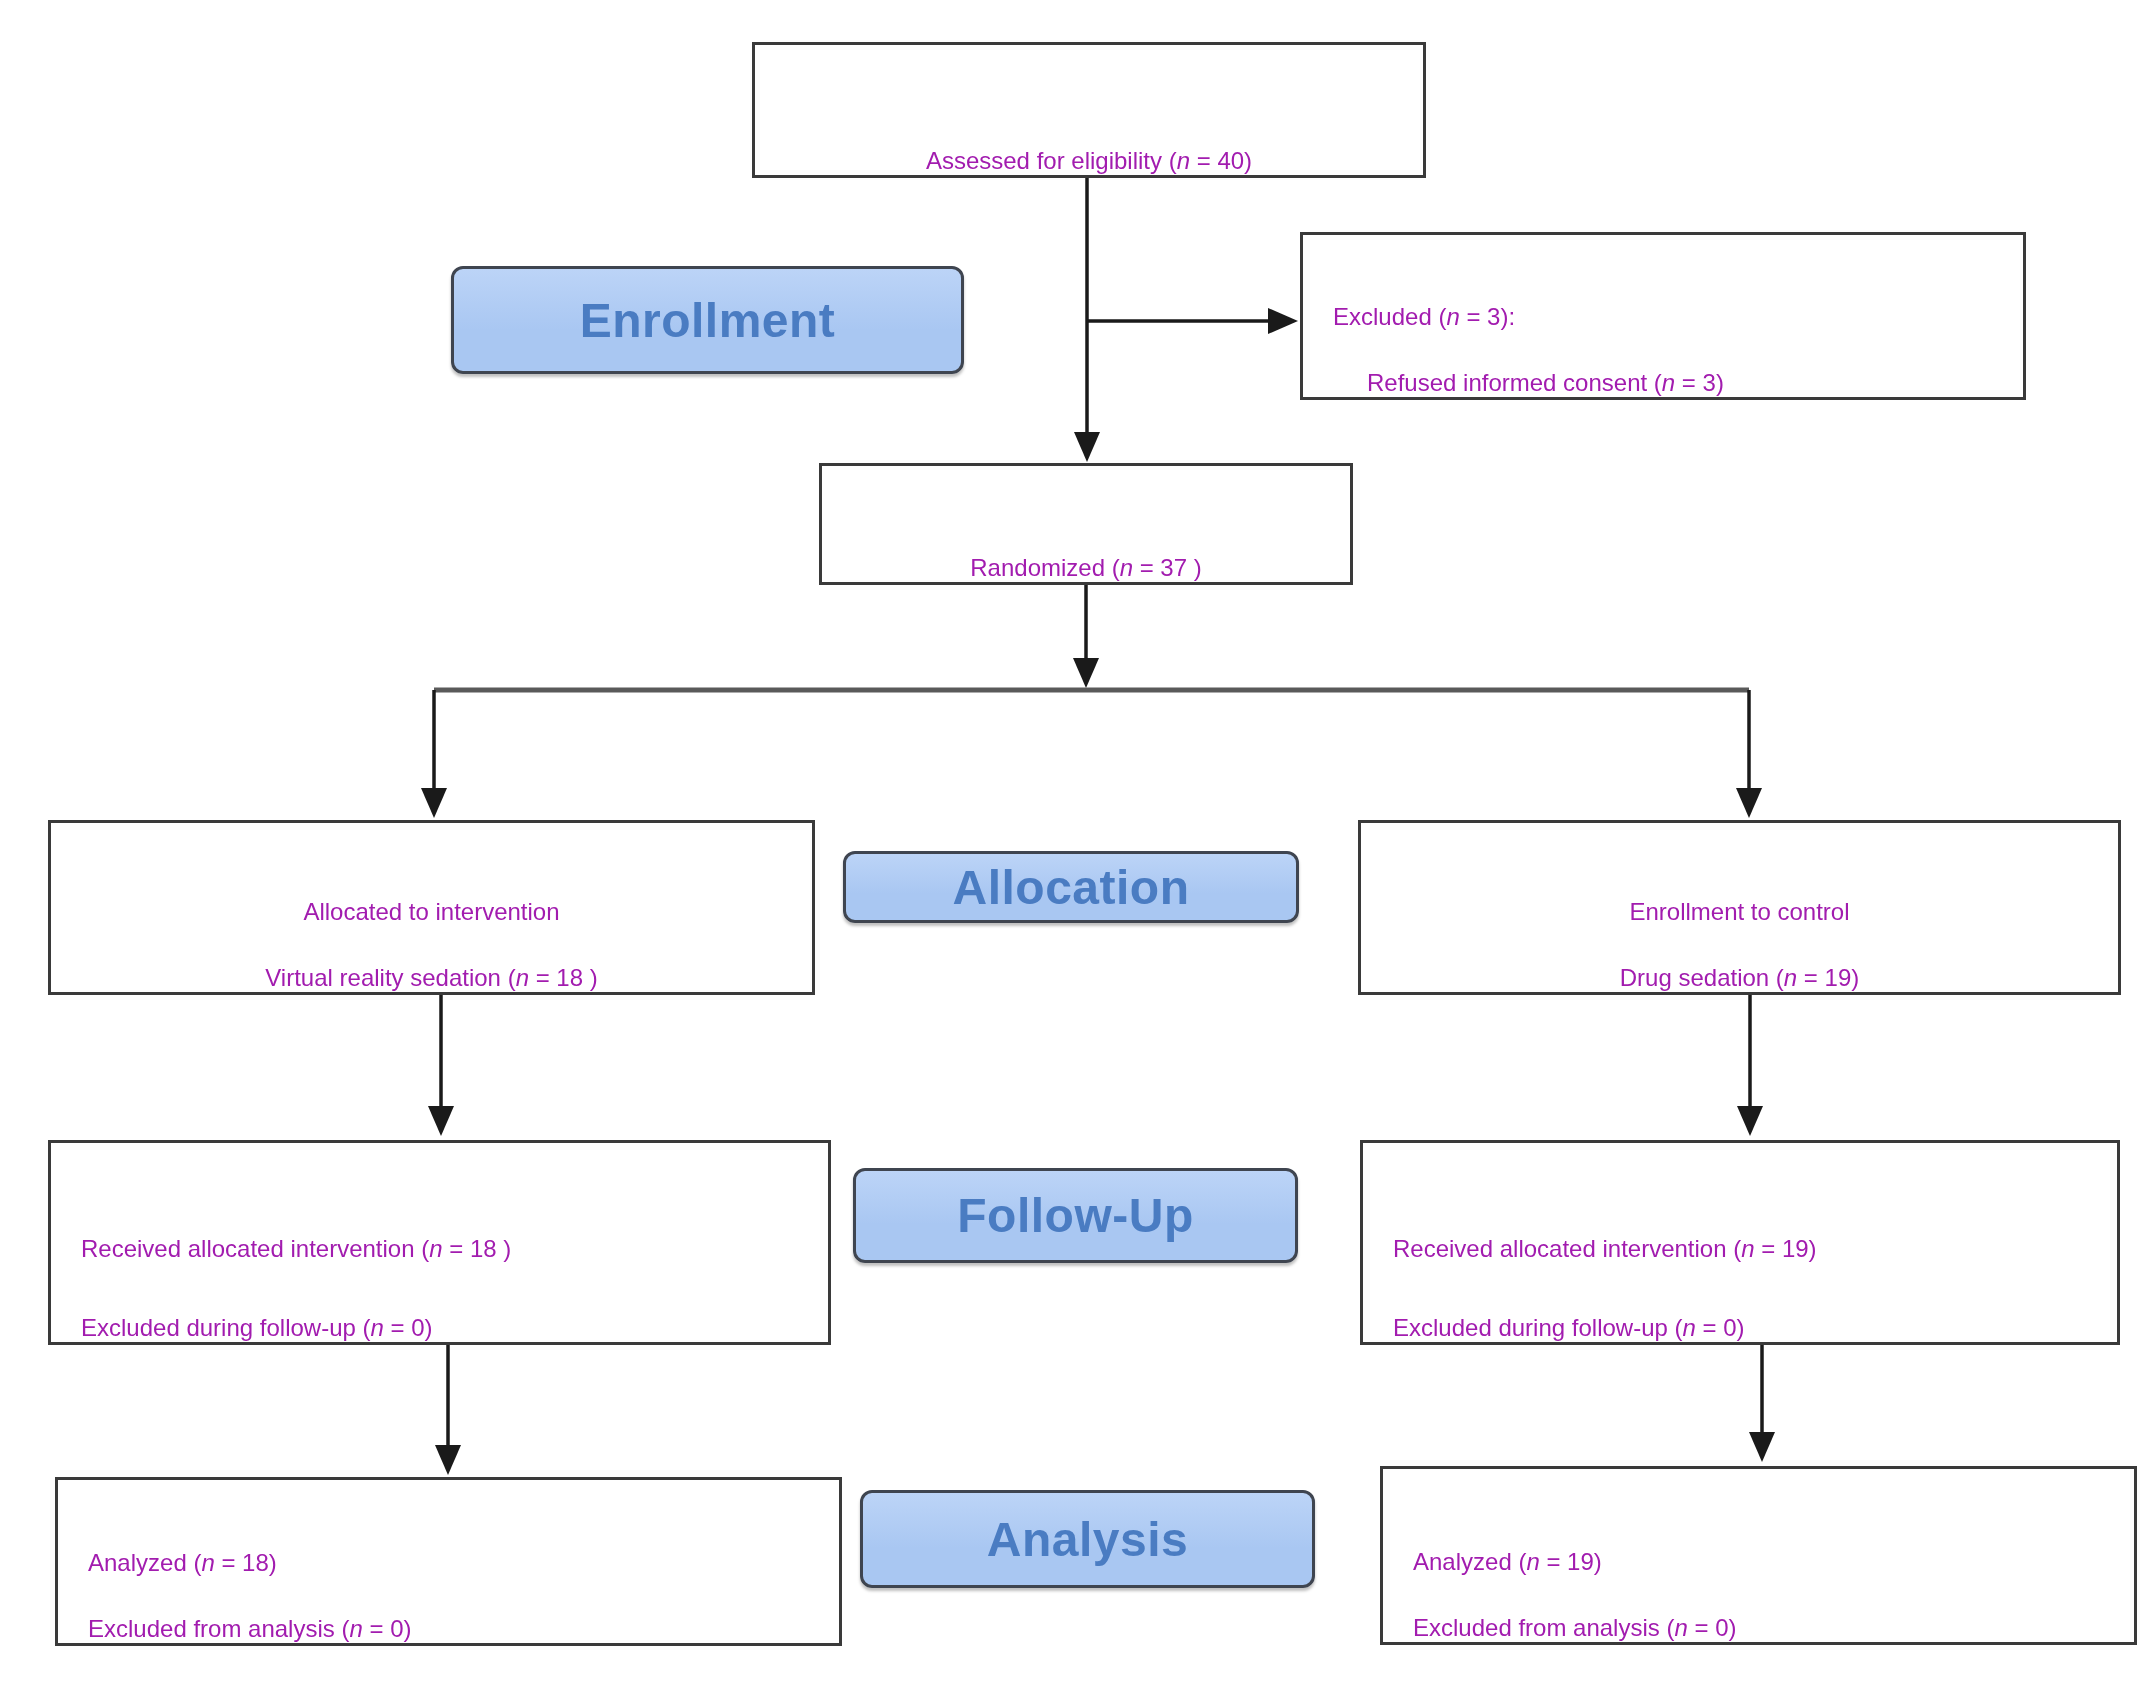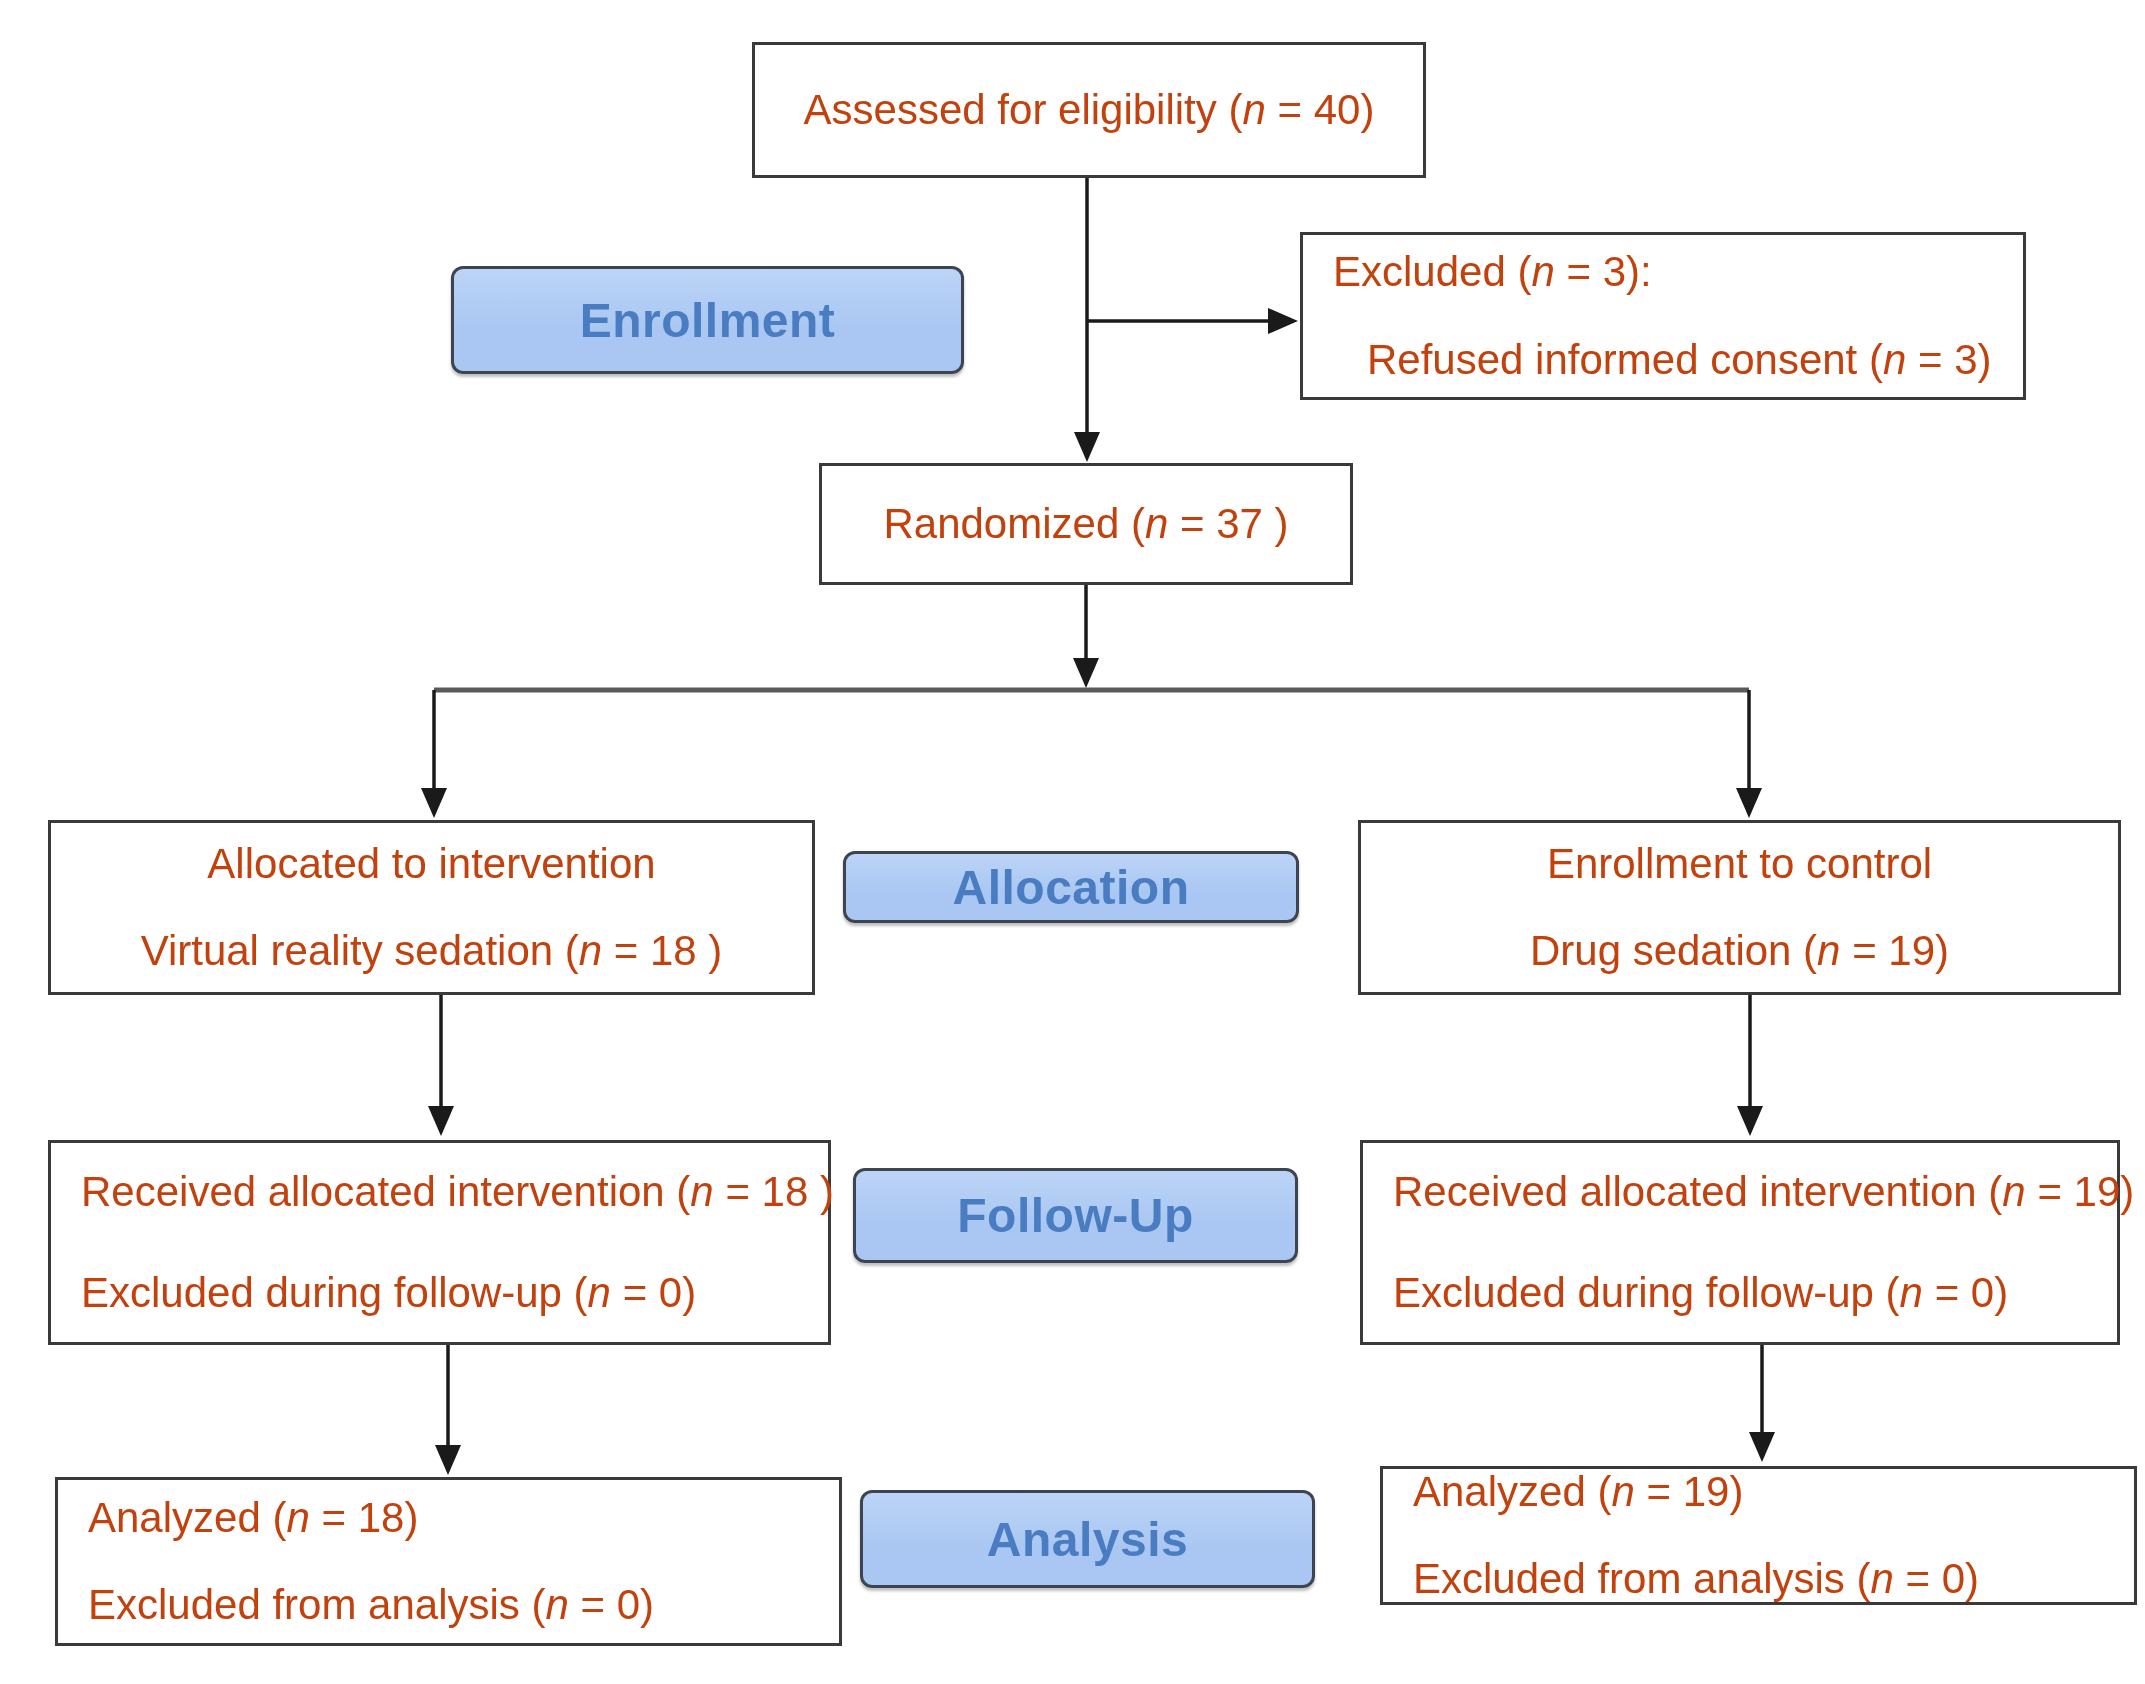--- a/index.html
+++ b/index.html
@@ -38,23 +38,23 @@
     fill:var(--arrow);
     stroke:none;
   }
   .box{
     position:absolute;
     background:var(--box-fill);
     border:3px solid var(--box-border);
     box-sizing:border-box;
     display:flex;
     flex-direction:column;
-    justify-content:center;
-    font-size:42px;
-    color:#c2410c;
+    justify-content:flex-end;
+    font-size:24px;
+    color:#a21caf;
     line-height:1.15;
   }
   .box.center{align-items:center;text-align:center;}
   .box.leftalign{align-items:flex-start;text-align:left;padding-left:30px;padding-right:12px;}
   .box.gap-sm{gap:39px;}
   .box.gap-lg{gap:52px;}
   .bline{white-space:nowrap;}
   .bline i{font-style:italic;}
   .bline.indent{margin-left:34px;}
   .stage{
@@ -159,18 +159,18 @@
 
   <div class="box leftalign gap-sm" style="left:55px;top:1477px;width:787px;height:169px">
     <div class="bline">Analyzed (<i>n</i> = 18)</div>
     <div class="bline">Excluded from analysis (<i>n</i> = 0)</div>
   </div>
 
   <div class="stage" style="left:860px;top:1490px;width:455px;height:98px">
     <span class="stage-text">Analysis</span>
   </div>
 
-  <div class="box leftalign gap-sm" style="left:1380px;top:1466px;width:757px;height:139px">
+  <div class="box leftalign gap-sm" style="left:1380px;top:1466px;width:757px;height:179px">
     <div class="bline">Analyzed (<i>n</i> = 19)</div>
     <div class="bline">Excluded from analysis (<i>n</i> = 0)</div>
   </div>
 
 </div>
 
 </body></html>

